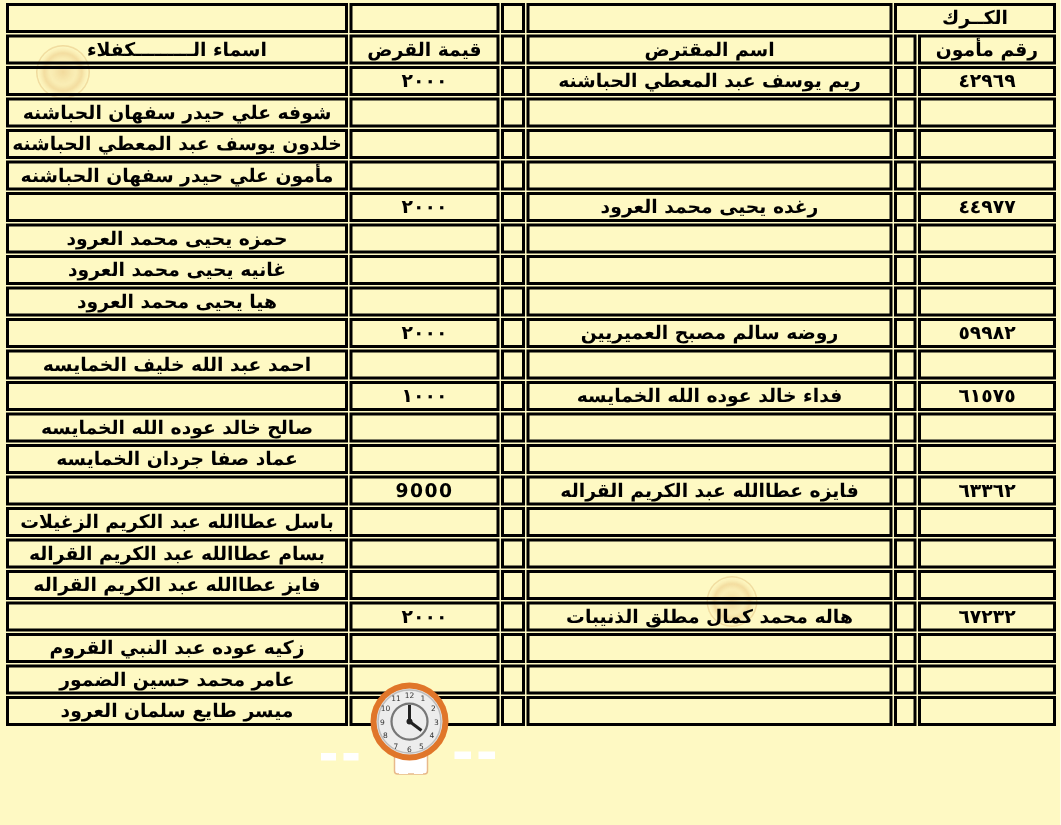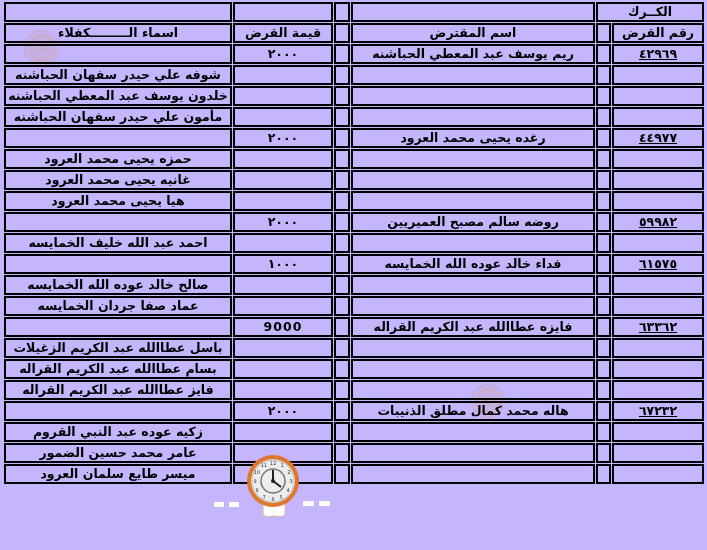--- a/index.html
+++ b/index.html
@@ -1,19 +1,19 @@
 <!DOCTYPE html>
 <html lang="ar" dir="rtl"><head>
 <meta charset="utf-8">
 <style>
   html,body{margin:0;padding:0;background:#fff;}
   #page{
     position:relative;
     width:707px;height:550px;
-    background:#c4b5fd;
+    background:#fef9c3;
     overflow:hidden;
     font-family:"DejaVu Sans", sans-serif;
     direction:rtl;
     margin-left:16px;
   }
   
   table.ledger{
     position:absolute;top:1px;right:2px;
     border-collapse:separate;
     border-spacing:1px;
@@ -29,21 +29,21 @@
     vertical-align:middle;
     font-weight:bold;
     color:#000;
     background:transparent;
     white-space:nowrap;
     overflow:hidden;
     font-size:12.5px;
     line-height:16px;
   }
   td.hdr{font-size:14px;}
-  td.num{font-size:13px;letter-spacing:1px;text-decoration:underline;}
+  td.num{font-size:13px;letter-spacing:1px;}
   td.amt{font-size:13px;letter-spacing:1px;}
   col.c-num{width:92px;}
   col.c-sp2{width:15px;}
   col.c-name{width:244px;}
   col.c-sp1{width:16px;}
   col.c-amt{width:100px;}
   col.c-kafil{width:228px;}
   
   .wm{
     position:absolute;z-index:0;
@@ -88,21 +88,21 @@
 
       <tr>
         <td class="hdr" colspan="2">الكــرك</td>
         <td></td>
         <td></td>
         <td></td>
         <td></td>
       </tr>
 
       <tr>
-        <td class="hdr">رقم القرض</td>
+        <td class="hdr">رقم مأمون</td>
         <td></td>
         <td class="hdr">اسم المقترض</td>
         <td></td>
         <td class="hdr">قيمة القرض</td>
         <td class="hdr">اسماء الـــــــــكفلاء</td>
       </tr>
 
     <tr>
       <td class="num">٤٢٩٦٩</td>
       <td></td>

